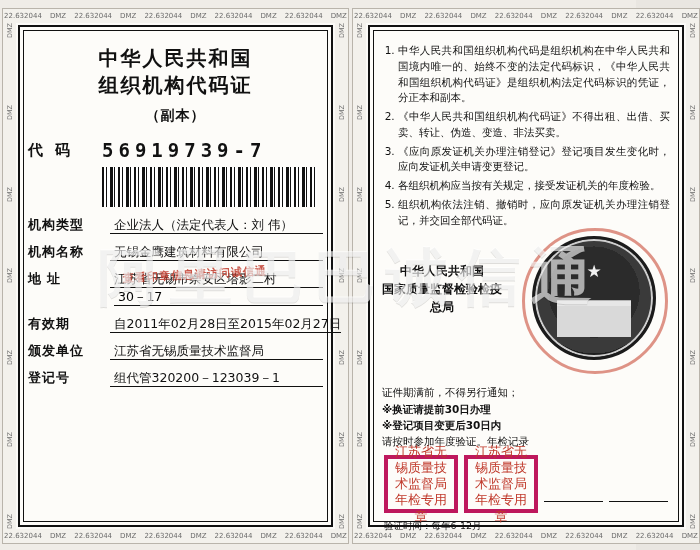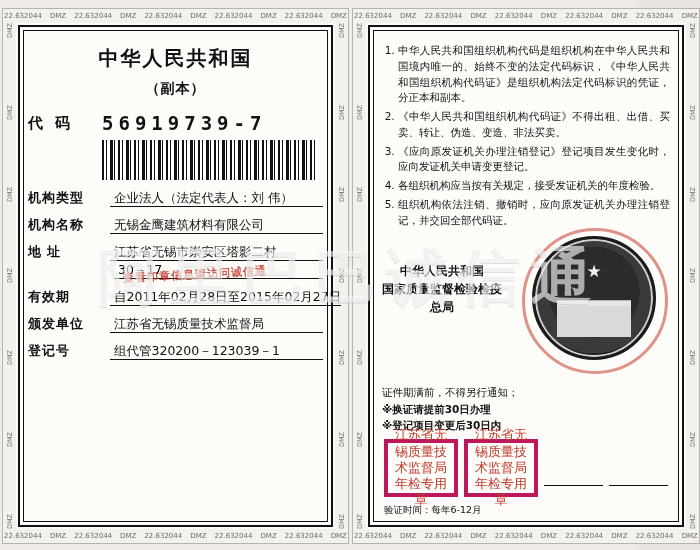--- a/index.html
+++ b/index.html
@@ -241,20 +241,21 @@
         <span>DMZ</span>
         <span>DMZ</span>
     </div>
 
     <div class="inner">
       <div class="frame"></div>
       <div class="content">
 
         <div class="title-block">
           <div class="title1">中华人民共和国</div>
+          <div class="title2">组织机构代码证</div>
           <div class="subtitle">（副本）</div>
         </div>
 
         <div class="code-row">
           <div class="code-label">代码</div>
           <div class="code-val">56919739-7</div>
         </div>
 
         <div class="barcode"></div>
 
@@ -363,20 +364,21 @@
             <div class="star">★</div>
             <div class="gate"></div>
           </div>
           <div class="round-seal"></div>
         </div>
 
         <div class="dates">
           <div>证件期满前，不得另行通知；</div>
           <div class="hl">※换证请提前30日办理</div>
           <div class="hl">※登记项目变更后30日内</div>
+          <div>请按时参加年度验证。年检记录</div>
         </div>
 
         <div class="stamp-row">
           <div class="stamp">江苏省无锡质量技术监督局年检专用章</div>
           <div class="stamp">江苏省无锡质量技术监督局年检专用章</div>
           <div class="blank-cell"></div>
           <div class="blank-cell"></div>
         </div>
 
         <div class="footer-row">

